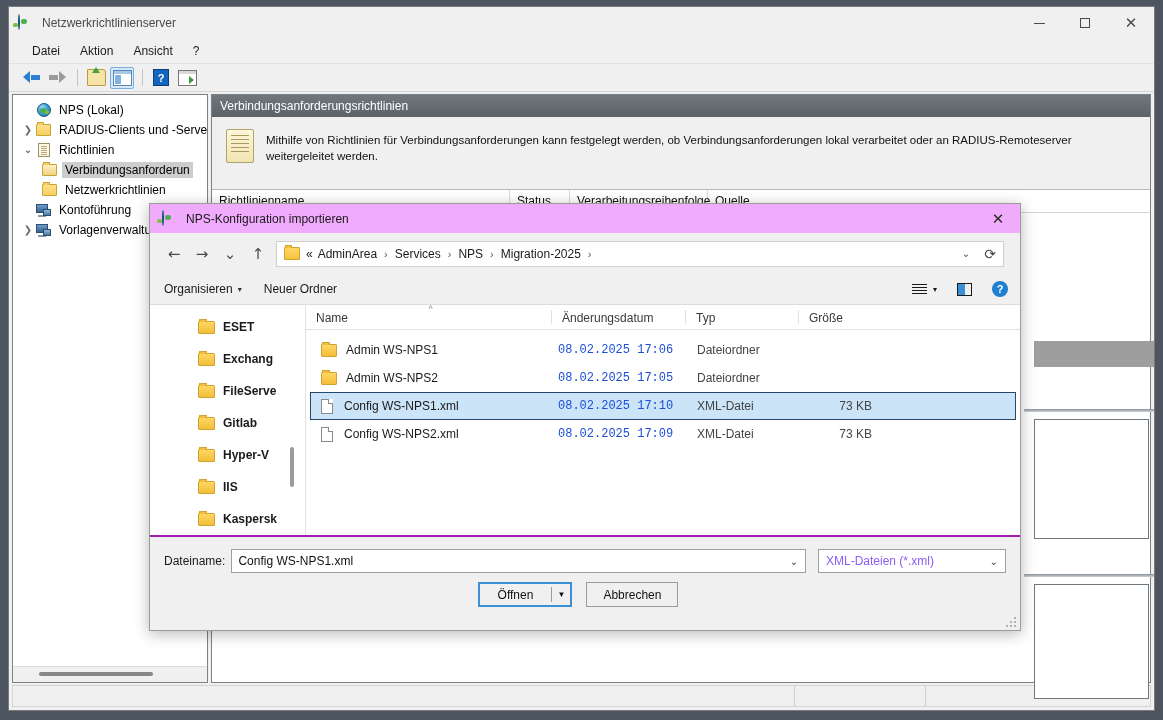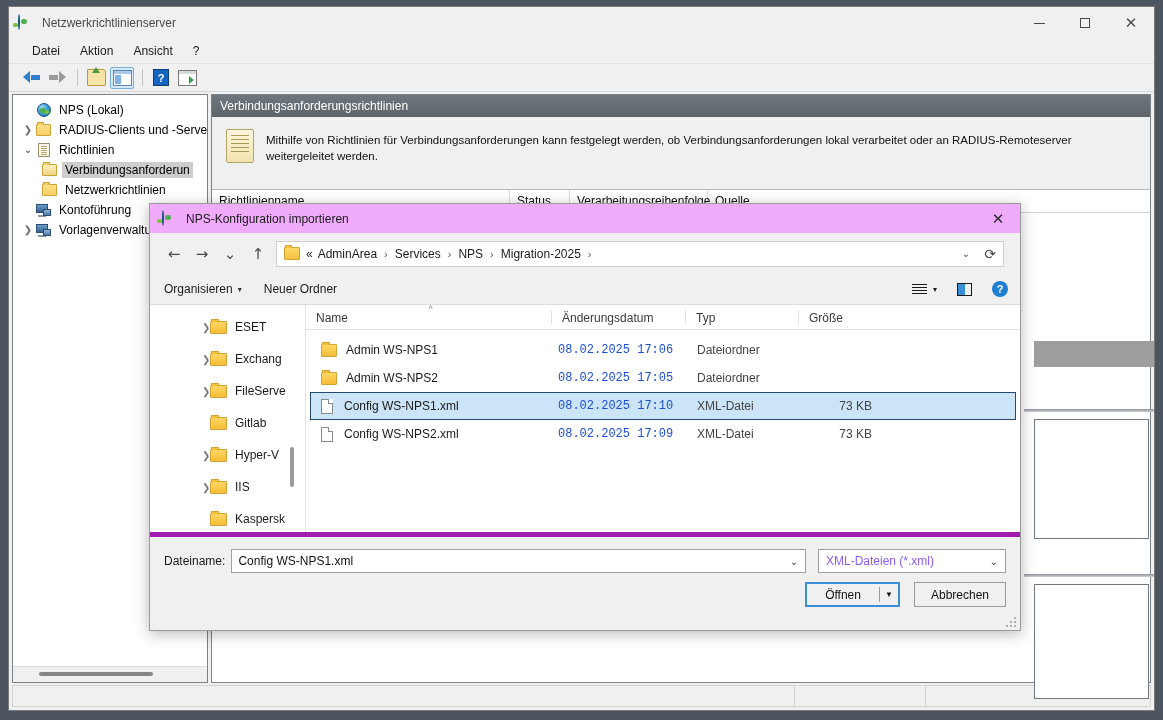--- a/index.html
+++ b/index.html
@@ -191,21 +191,21 @@
   .hamb{width:15px;height:11px;display:flex;flex-direction:column;justify-content:space-between;}
   .hamb i{display:block;height:1.6px;background:#1a1a1a;}
   .vcaret{font-size:8px;color:#1a1a1a;margin-left:6px;}
   .prevbtn{width:15px;height:13px;border:1.5px solid #1a1a1a;box-sizing:border-box;display:flex;margin-left:20px;}
   .prevbtn i{display:block;width:50%;background:#3b8fd4;}
   .helpbtn{width:16px;height:16px;border-radius:50%;background:#1f7fd0;color:#fff;font-size:11px;font-weight:bold;
     display:flex;align-items:center;justify-content:center;margin-left:20px;}
   
   #dlg-main{flex:1 1 auto;display:flex;min-height:0;background:#fff;}
   #navpane{width:155px;flex:0 0 155px;background:#fff;overflow:hidden;position:relative;padding-top:6px;}
-  .nv{display:flex;align-items:center;height:32px;padding-left:60px;white-space:nowrap;font-size:12px;color:#1a1a1a;}
+  .nv{display:flex;align-items:center;height:32px;padding-left:48px;white-space:nowrap;font-size:12px;color:#1a1a1a;font-weight:bold;}
   .nv .nchev{position:absolute;left:52px;color:#767676;font-size:10px;font-family:"DejaVu Sans",sans-serif;}
   .nv .nfold{width:17px;height:13px;flex:0 0 17px;margin-right:8px;position:relative;box-sizing:border-box;
     background:linear-gradient(#ffd765,#f3bd37);border:1px solid #d1a432;border-radius:1px;}
   .nv .nfold:before{content:"";position:absolute;left:0;top:-3px;width:8px;height:3px;background:#f3bd37;
     border:1px solid #d1a432;border-bottom:none;box-sizing:border-box;border-radius:1px 1px 0 0;}
   #navpane-wrap{position:relative;width:155px;flex:0 0 155px;background:#fff;}
   #nav-scroll{position:absolute;right:11px;top:0;bottom:0;width:4px;}
   #nav-scroll .nthumb{position:absolute;top:142px;width:4px;height:40px;background:#9b9b9b;border-radius:2px;}
   #nav-divider{width:1px;flex:0 0 1px;background:#e2e2e2;}
   #filepane{flex:1 1 auto;min-width:0;background:#fff;display:flex;flex-direction:column;}
@@ -223,37 +223,37 @@
   .frow .c-size{color:#444;box-sizing:border-box;text-align:right;padding-right:10px;}
   .frow .ffold{width:16px;height:13px;flex:0 0 16px;margin-right:9px;position:relative;box-sizing:border-box;
     background:linear-gradient(#ffd765,#f3bd37);border:1px solid #d1a432;border-radius:1px;}
   .frow .ffold:before{content:"";position:absolute;left:0;top:-3px;width:8px;height:3px;background:#f3bd37;
     border:1px solid #d1a432;border-bottom:none;box-sizing:border-box;border-radius:1px 1px 0 0;}
   .frow .fxml{width:12px;height:15px;flex:0 0 12px;margin-right:11px;background:#fff;border:1px solid #8a8a8a;
     box-sizing:border-box;position:relative;}
   .frow .fxml:after{content:"";position:absolute;right:-1px;top:-1px;width:5px;height:5px;background:#fff;
     border-left:1px solid #8a8a8a;border-bottom:1px solid #8a8a8a;box-sizing:border-box;}
   
-  #dlg-footer{flex:0 0 93px;height:93px;background:#f0f0f0;border-top:5px solid #a21caf;position:relative;}
+  #dlg-footer{flex:0 0 93px;height:93px;background:#f0f0f0;border-top:2px solid #a21caf;position:relative;}
   #fname-row{display:flex;align-items:center;padding:12px 14px 0 14px;}
   #fname-row .lbl{font-size:12px;color:#1a1a1a;margin-right:6px;}
   #fname-input{
     flex:1 1 auto;height:24px;background:#fff;border:1px solid #a0a0a0;box-sizing:border-box;
     display:flex;align-items:center;padding-left:6px;position:relative;min-width:0;
   }
   #fname-input .val{font-size:12px;color:#111;}
   #fname-input .dd{position:absolute;right:0;top:0;width:22px;height:22px;display:flex;align-items:center;justify-content:center;
     color:#444;font-size:10px;font-family:"DejaVu Sans",sans-serif;}
   #filter-sel{
     width:188px;flex:0 0 188px;height:24px;margin-left:12px;background:#fff;border:1px solid #a0a0a0;box-sizing:border-box;
     display:flex;align-items:center;justify-content:space-between;padding:0 7px 0 7px;
   }
   #filter-sel .val{font-size:12px;color:#8b5cf6;}
   #filter-sel .dd{color:#444;font-size:10px;font-family:"DejaVu Sans",sans-serif;}
-  #btn-row{display:flex;justify-content:flex-end;padding:9px 14px 0 0;}
+  #btn-row{display:flex;justify-content:center;padding:9px 14px 0 0;}
   #open-split{display:flex;height:25px;border:2px solid #3b8fd4;box-sizing:border-box;background:#f0f0f0;}
   #open-split .main{padding:0 18px;display:flex;align-items:center;font-size:12px;color:#111;}
   #open-split .divline{width:1px;background:#9c9c9c;margin:3px 0;}
   #open-split .arrowpart{width:18px;display:flex;align-items:center;justify-content:center;font-size:8px;color:#111;}
   #btn-cancel{height:25px;margin-left:14px;border:1px solid #9c9c9c;box-sizing:border-box;background:#f0f0f0;
     padding:0 16px;display:flex;align-items:center;font-size:12px;color:#111;}
   #grip{position:absolute;right:4px;bottom:3px;width:11px;height:11px;}
   #grip i{position:absolute;width:2px;height:2px;background:#b0b0b0;}
 </style>
 </head>

